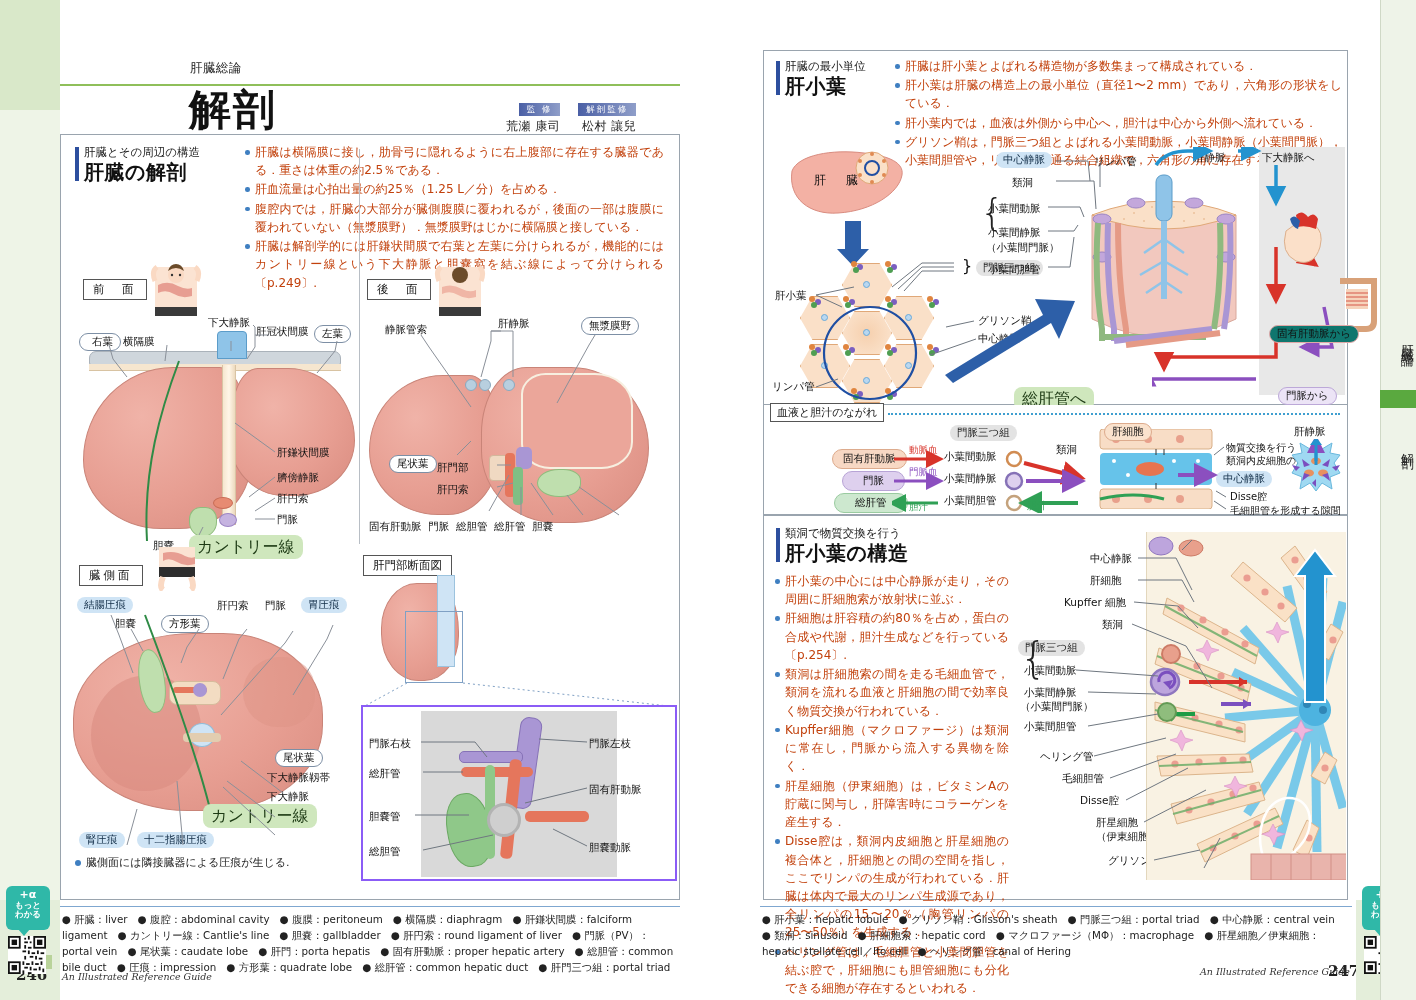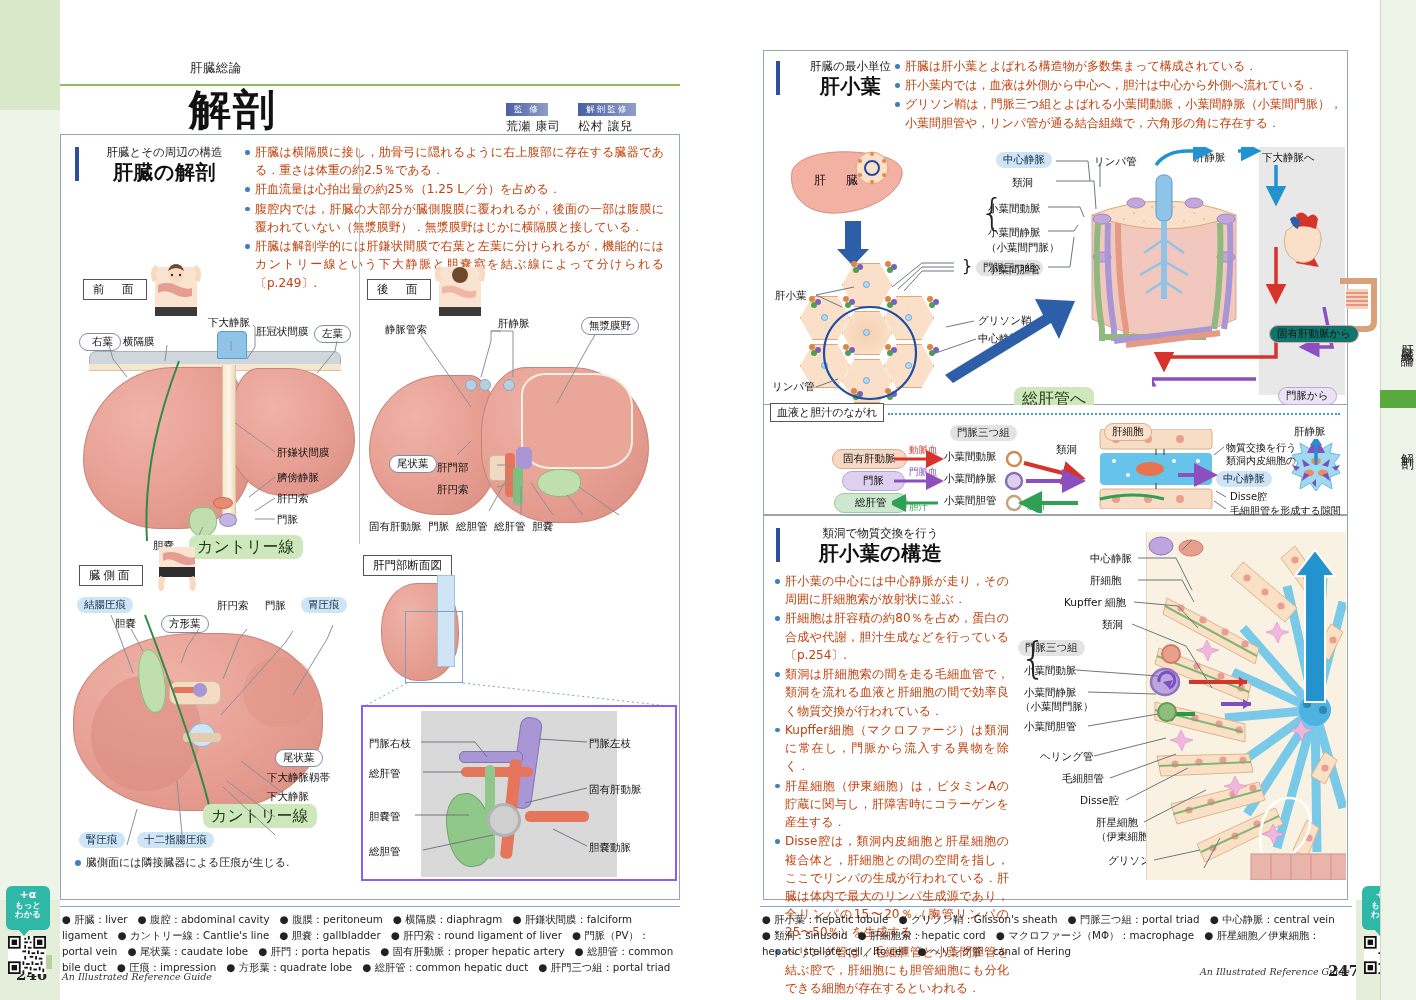--- a/index.html
+++ b/index.html
@@ -42,33 +42,33 @@
   .hdr-rule {
     position:absolute; left:60px; top:84px; width:620px; height:2px;
     background:#8fbf5a;
   }
   .hdr-title {
     position:absolute; left:189px; top:88px;
     font-size:42px; font-weight:700; letter-spacing:2px; color:#111;
     line-height:1.05;
   }
   .sup-wrap { position:absolute; left:506px; top:97px; display:flex; gap:18px; }
-  .sup-col { text-align:left; }
+  .sup-col { text-align:right; }
   .sup-tag {
     font-size:8.5px; color:#fff; letter-spacing:2px;
     background:linear-gradient(to right,#4a5fa5,#8f9ec9);
     padding:1.5px 8px; display:inline-block; line-height:1.2;
   }
   .sup-name { font-size:12px; color:#222; margin-top:2px; letter-spacing:.5px; }
 
   
   .panel {
     position:absolute; border:1px solid #9aa4ae; background:#fff;
   }
-  .sec-head { position:absolute;text-align:center; }
+  .sec-head { position:absolute; }
   .sec-head .bar {
     position:absolute; left:0; top:2px; width:4px; height:34px; background:#2d4f9e;
   }
   .sec-kicker { font-size:11.5px; color:#222; margin-left:9px; line-height:1.3; }
   .sec-title  { font-size:20px; font-weight:700; color:#111; margin-left:9px; line-height:1.25; letter-spacing:.5px; }
 
   ul.bullets { list-style:none; margin:0; padding:0; }
   ul.bullets li {
     position:relative; padding-left:11px; margin-bottom:1px;
     font-size:12px; line-height:1.52; color:#c2410c; text-align:justify;
@@ -507,20 +507,21 @@
     <div class="panel" style="left:55px; top:50px; width:585px; height:355px;">
 
       <div class="sec-head" style="left:12px; top:8px; width:140px;">
         <div class="bar"></div>
         <div class="sec-kicker">肝臓の最小単位</div>
         <div class="sec-title">肝小葉</div>
       </div>
 
       <ul class="bullets" style="position:absolute; left:130px; top:6px; width:448px;">
         <li>肝臓は肝小葉とよばれる構造物が多数集まって構成されている．</li>
+        <li>肝小葉は肝臓の構造上の最小単位（直径1〜2 mm）であり，六角形の形状をしている．</li>
         <li>肝小葉内では，血液は外側から中心へ，胆汁は中心から外側へ流れている．</li>
         <li>グリソン鞘は，門脈三つ組とよばれる小葉間動脈，小葉間静脈（小葉間門脈），小葉間胆管や，リンパ管が通る結合組織で，六角形の角に存在する．</li>
       </ul>
 
       <div class="abs" style="left:22px; top:96px; width:120px; height:78px;">
         <svg width="120" height="78" viewBox="0 0 120 78">
           <path d="M6 24 C12 8 46 2 78 6 C104 9 118 16 116 28 C113 46 86 64 52 66 C24 68 2 52 6 24z" fill="#f3b1a4" stroke="#d98c80"></path>
         </svg>
         <div class="abs" style="left:69px; top:4px; width:34px; height:34px;">
           <svg width="34" height="34" viewBox="0 0 34 34">

